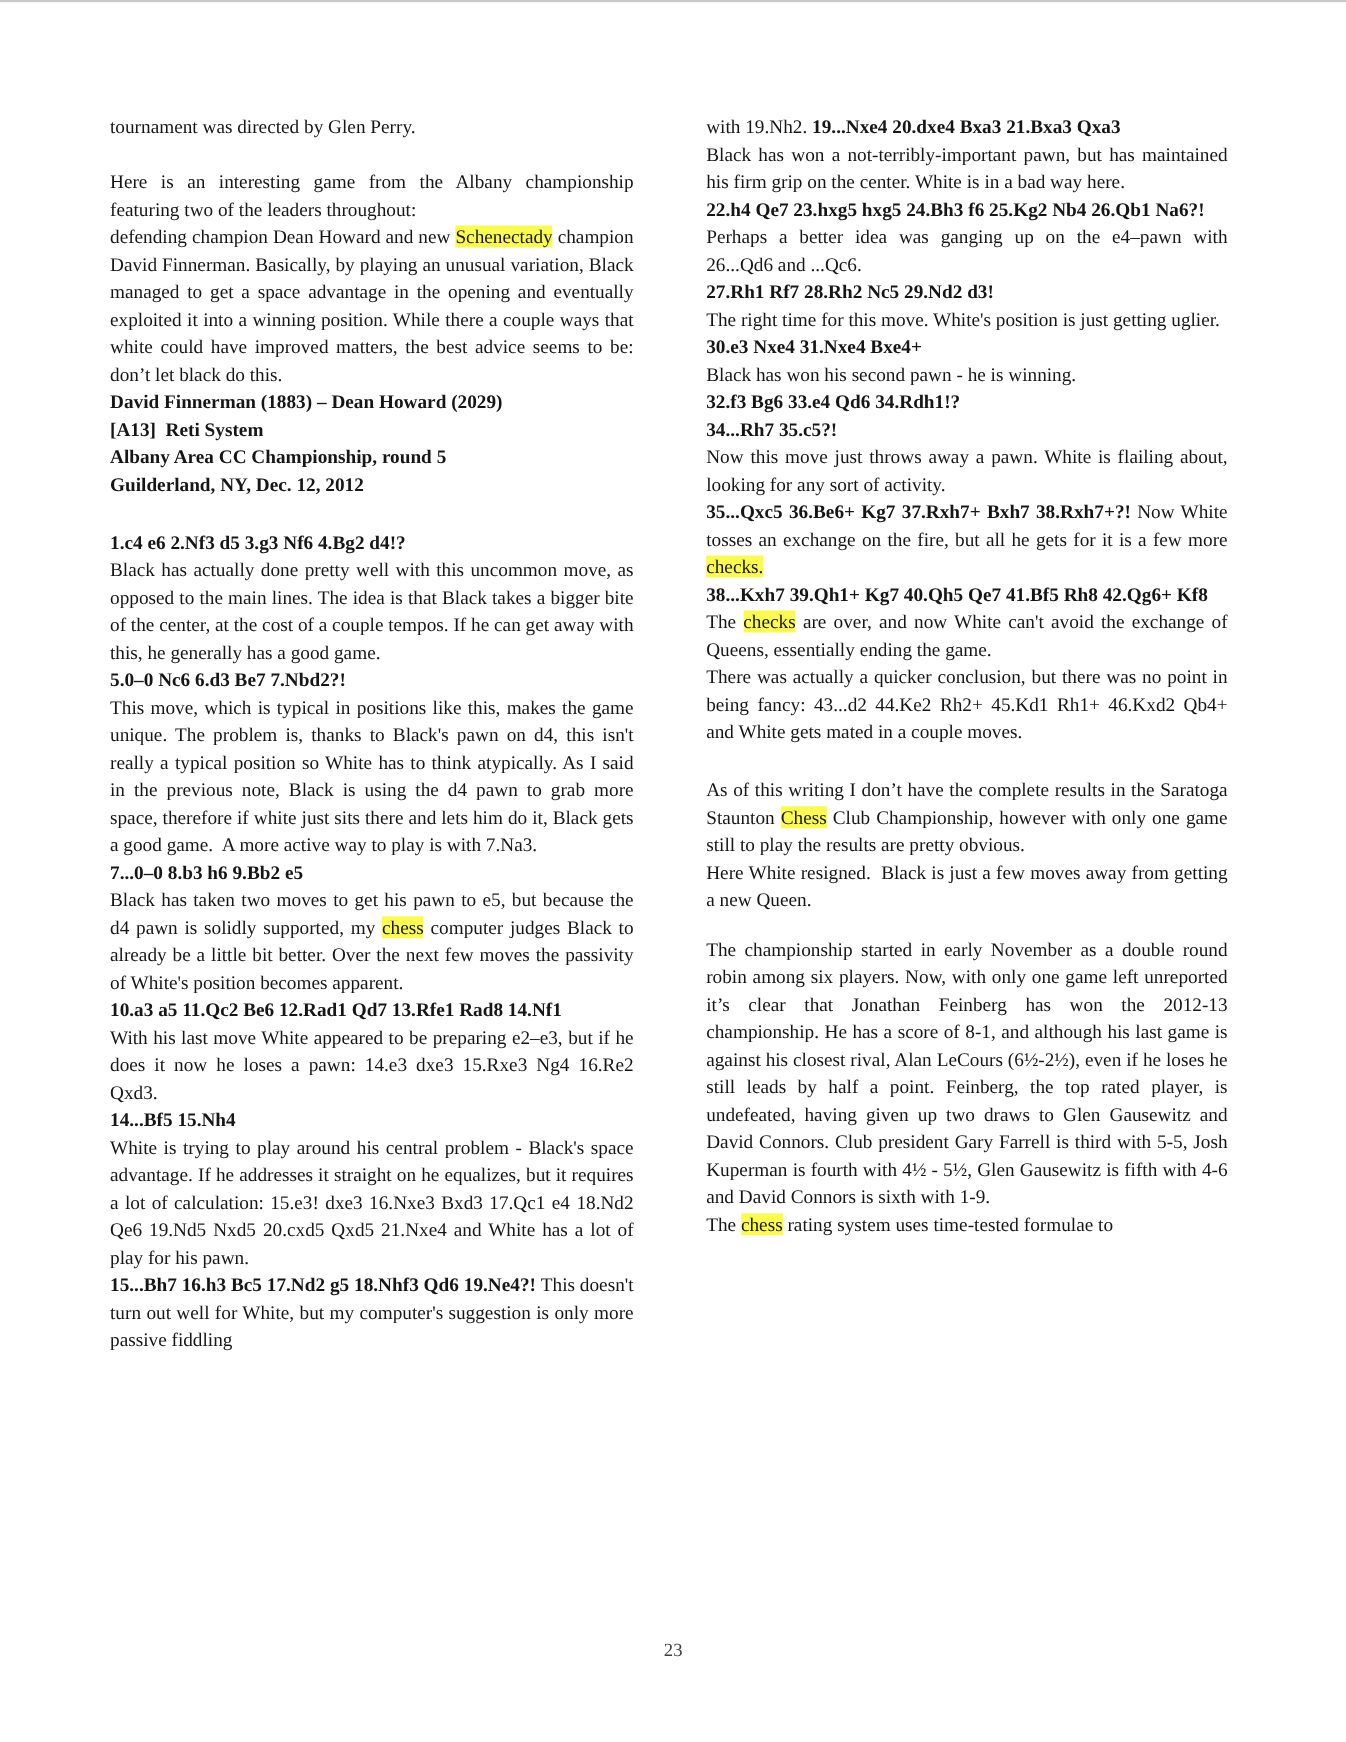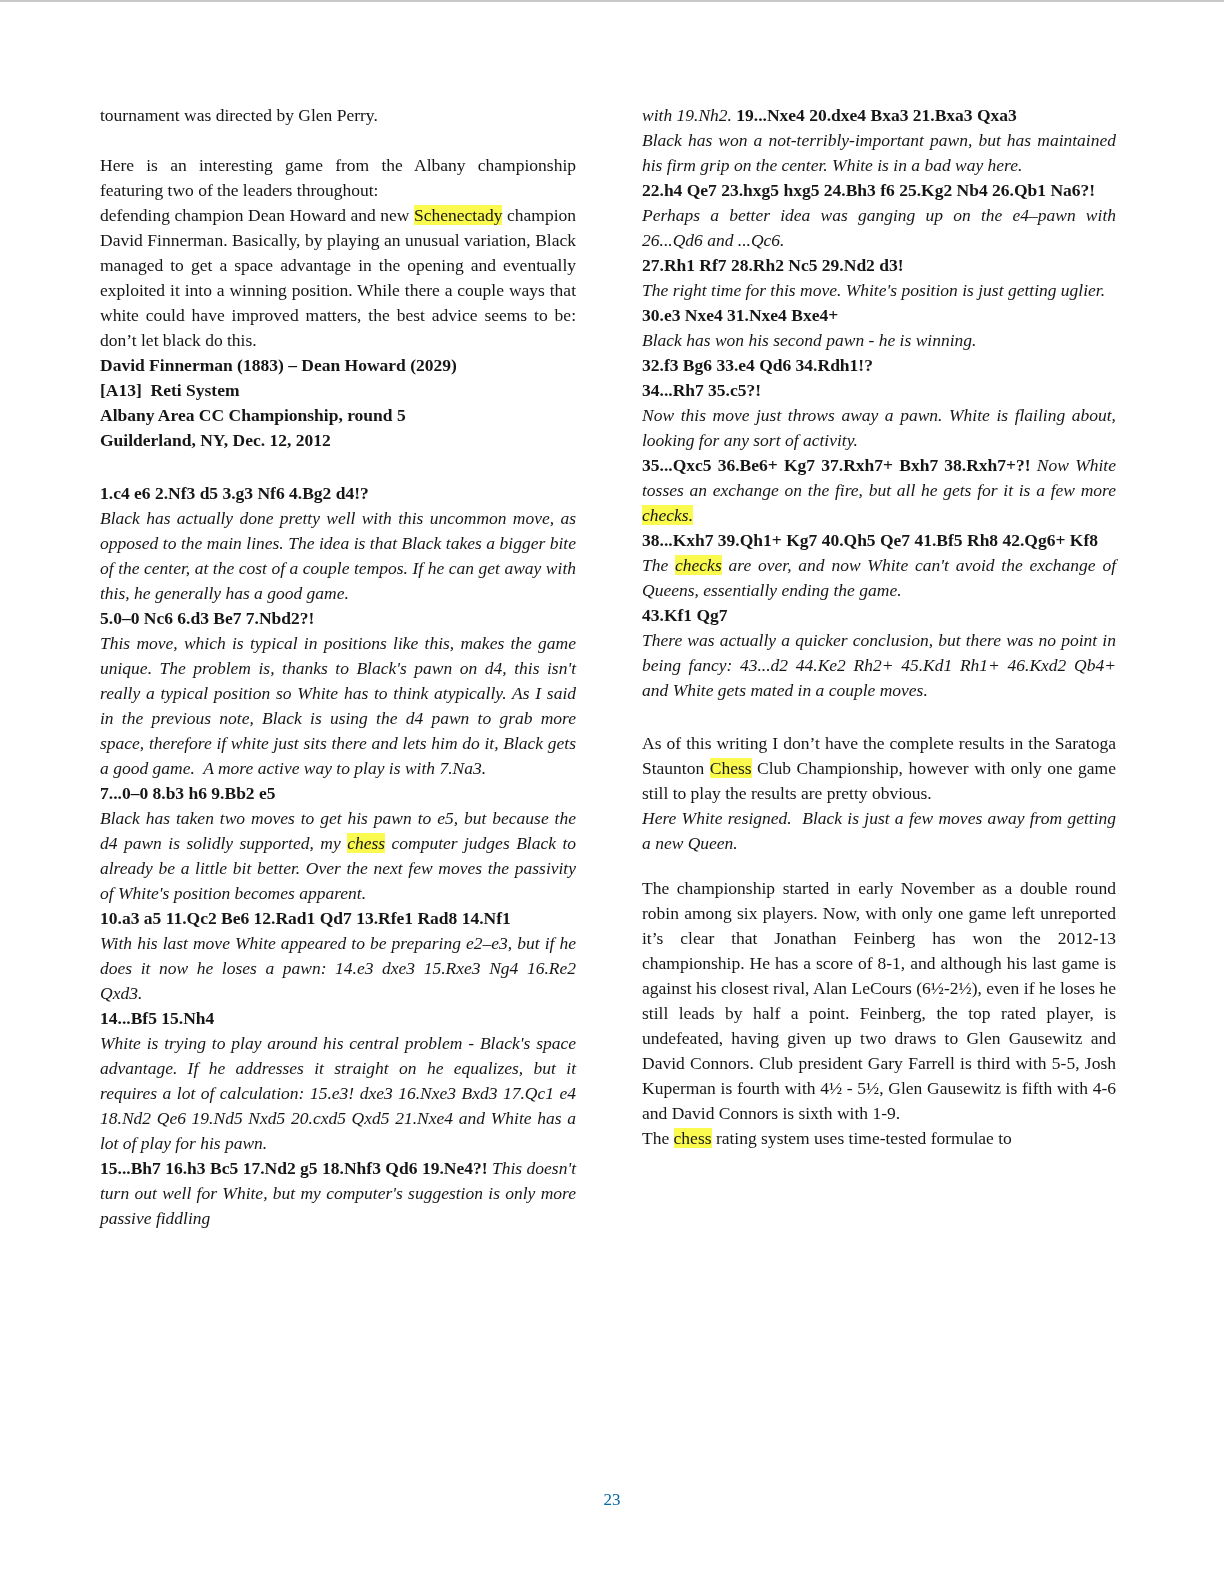--- a/index.html
+++ b/index.html
@@ -26,29 +26,29 @@
   }
   .col { width: 476px; }
   .col.right { width: 474px; }
   p.para {
     margin: 0;
     font-size: 17.5px;
     line-height: 25px;
     text-align: justify;
   }
   .b  { font-weight: bold; }
-  .i  { font-style: italic; }
+  .i  { }
   .hl { background: var(--hl, #fbfb4f); }
   .footer {
     position: absolute;
     top: 1488px; left: 0;
     width: 100%;
     text-align: center;
     font-size: 17px;
-    color: #0369a1;
+    color: #404040;
   }
 </style>
 </head>
 <body>
 
 <div class="page" style="background: rgb(255, 255, 255); color: rgb(22, 22, 22);">
   <div class="columns">
     <div class="col left">
         <p class="para"><span>tournament was directed by Glen Perry.</span></p>
         <p class="para" style="margin-top: 25px;"><span>Here is an interesting game from the Albany championship featuring two of the leaders throughout:</span></p>
@@ -77,21 +77,20 @@
         <p class="para"><span class="b">27.Rh1 Rf7 28.Rh2 Nc5 29.Nd2 d3!</span></p>
         <p class="para"><span class="i">The right time for this move. White's position is just getting uglier.</span></p>
         <p class="para"><span class="b">30.e3 Nxe4 31.Nxe4 Bxe4+</span></p>
         <p class="para"><span class="i">Black has won his second pawn - he is winning.</span></p>
         <p class="para"><span class="b">32.f3 Bg6 33.e4 Qd6 34.Rdh1!?</span></p>
         <p class="para"><span class="b">34...Rh7 35.c5?!</span></p>
         <p class="para"><span class="i">Now this move just throws away a pawn. White is flailing about, looking for any sort of activity.</span></p>
         <p class="para"><span class="b">35...Qxc5 36.Be6+ Kg7 37.Rxh7+ Bxh7 38.Rxh7+?! </span><span class="i">Now White tosses an exchange on the fire, but all he gets for it is a few more </span><span class="i hl">checks.</span></p>
         <p class="para"><span class="b">38...Kxh7 39.Qh1+ Kg7 40.Qh5 Qe7 41.Bf5 Rh8 42.Qg6+ Kf8</span></p>
         <p class="para"><span class="i">The </span><span class="i hl">checks</span><span class="i"> are over, and now White can't avoid the exchange of Queens, essentially ending the game.</span></p>
-        <p class="para"><span class="b">43.Kf1 Qg7</span></p>
         <p class="para"><span class="i">There was actually a quicker conclusion, but there was no point in being fancy: 43...d2 44.Ke2 Rh2+ 45.Kd1 Rh1+ 46.Kxd2 Qb4+ and White gets mated in a couple moves.</span></p>
         <p class="para" style="margin-top: 28px;"><span>As of this writing I don’t have the complete results in the Saratoga Staunton </span><span class="hl">Chess</span><span> Club Championship, however with only one game still to play the results are pretty obvious.</span></p>
         <p class="para"><span class="i">Here White resigned.&nbsp; Black is just a few moves away from getting a new Queen.</span></p>
         <p class="para" style="margin-top: 20px;"><span>The championship started in early November as a double round robin among six players. Now, with only one game left unreported it’s clear that Jonathan Feinberg has won the 2012-13 championship. He has a score of 8-1, and although his last game is against his closest rival, Alan LeCours (6½-2½), even if he loses he still leads by half a point. Feinberg, the top rated player, is undefeated, having given up two draws to Glen Gausewitz and David Connors. Club president Gary Farrell is third with 5-5, Josh Kuperman is fourth with 4½ - 5½, Glen Gausewitz is fifth with 4-6 and David Connors is sixth with 1-9.</span></p>
         <p class="para"><span>The </span><span class="hl">chess</span><span> rating system uses time-tested formulae to</span></p>
       </div>
   </div>
   <div class="footer">23</div>
 </div>
 

